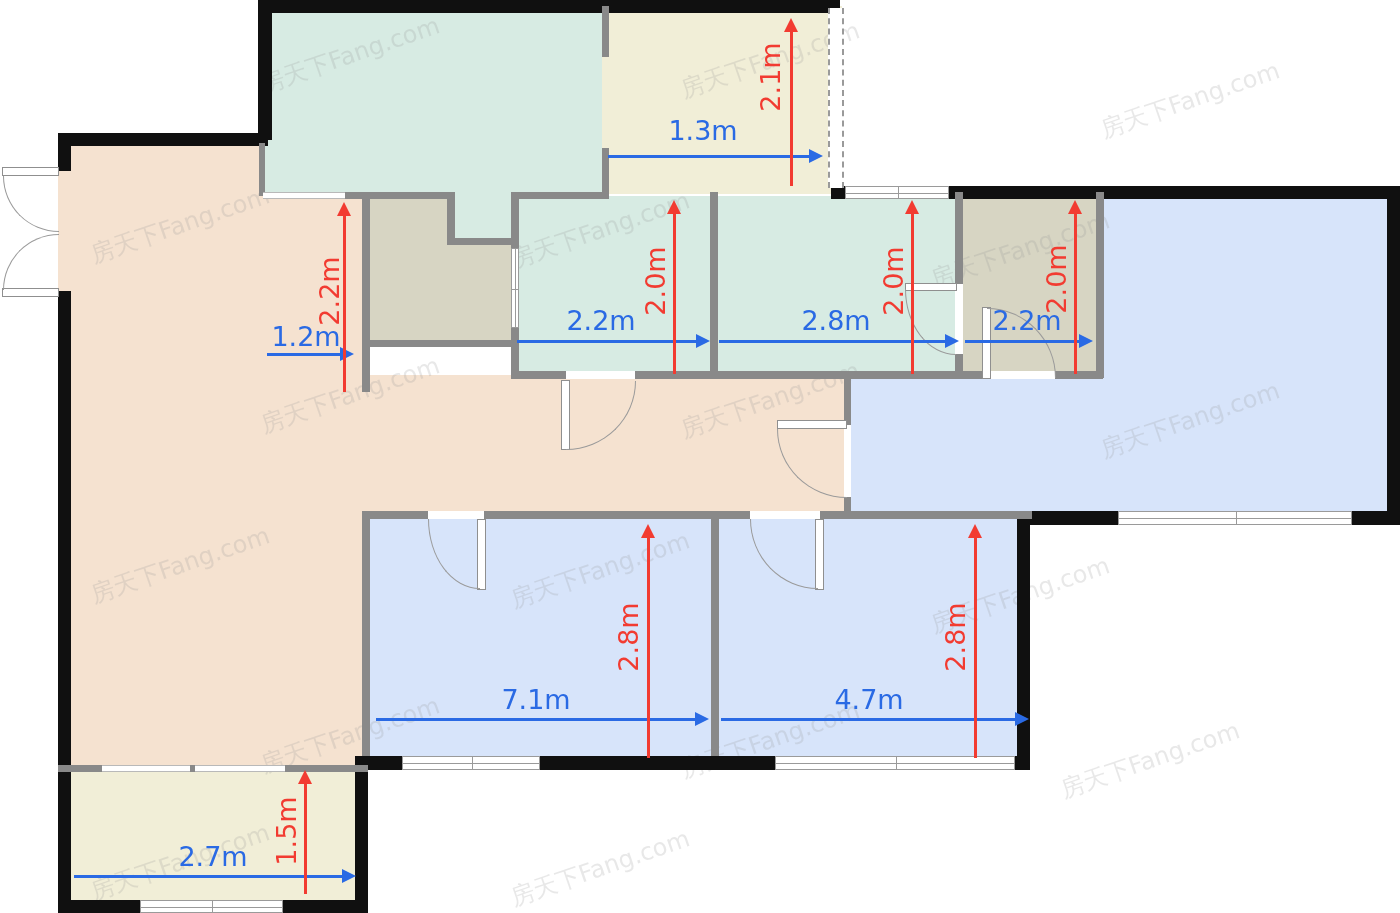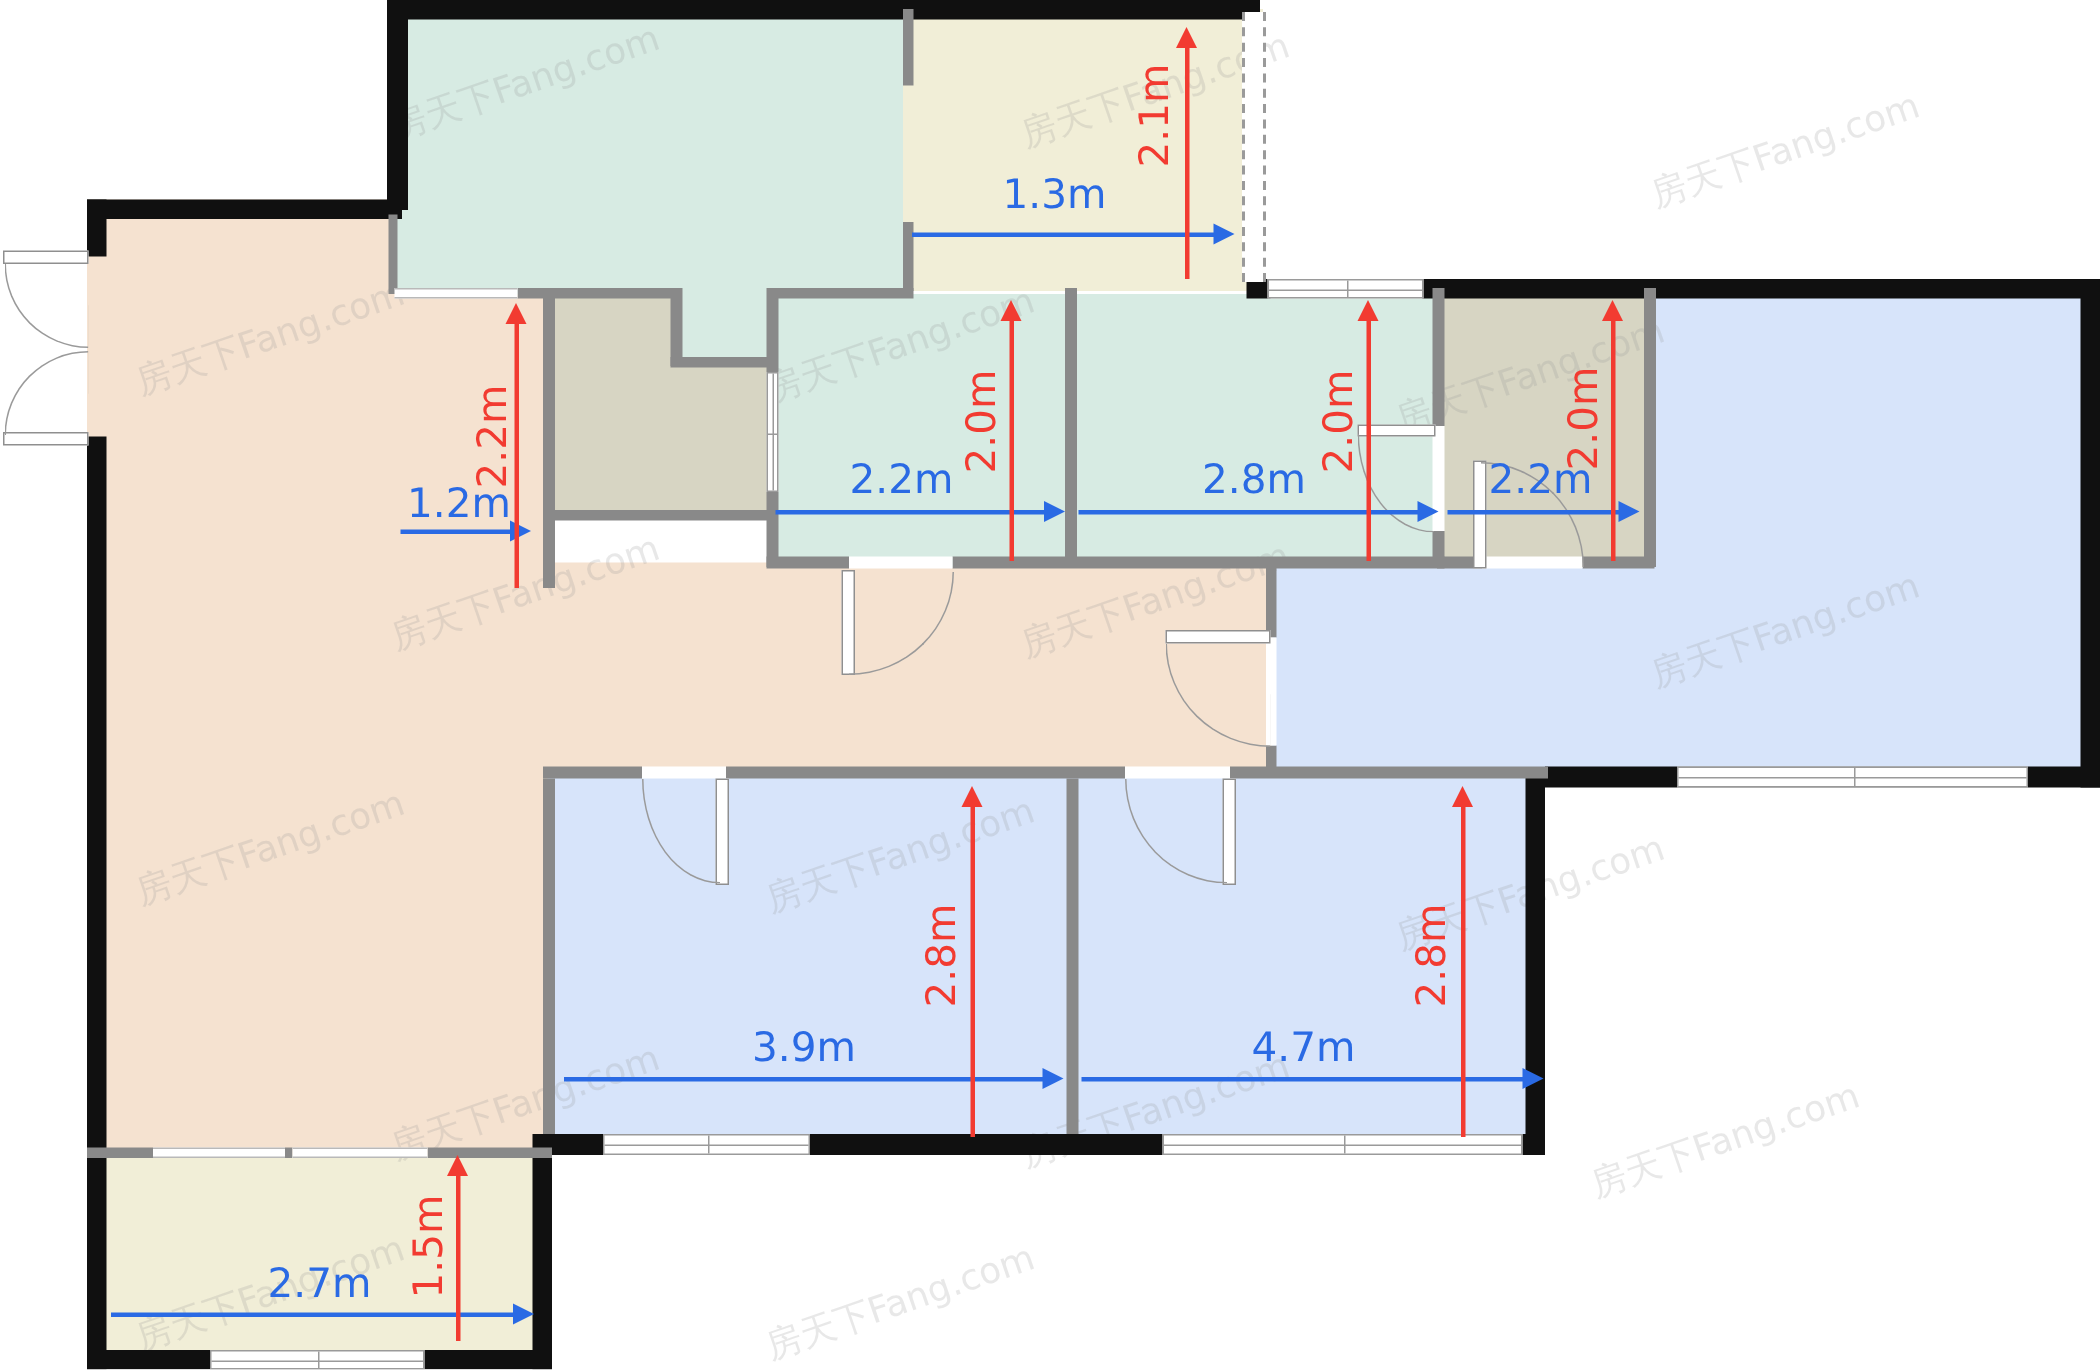--- a/index.html
+++ b/index.html
@@ -161,21 +161,21 @@
     <div class="tri" style="left: 696px; top: 334px; border-top: 7px solid transparent; border-bottom: 7px solid transparent; border-left: 14px solid rgb(42, 106, 228);"></div>
     <div class="dim-label" style="left: 601px; top: 320px; color: rgb(42, 106, 228);">2.2m</div>
     <div class="dim-line" style="left: 719px; top: 339.5px; width: 228px; height: 3px; background: rgb(42, 106, 228);"></div>
     <div class="tri" style="left: 945px; top: 334px; border-top: 7px solid transparent; border-bottom: 7px solid transparent; border-left: 14px solid rgb(42, 106, 228);"></div>
     <div class="dim-label" style="left: 836px; top: 320px; color: rgb(42, 106, 228);">2.8m</div>
     <div class="dim-line" style="left: 965px; top: 339.5px; width: 116px; height: 3px; background: rgb(42, 106, 228);"></div>
     <div class="tri" style="left: 1079px; top: 334px; border-top: 7px solid transparent; border-bottom: 7px solid transparent; border-left: 14px solid rgb(42, 106, 228);"></div>
     <div class="dim-label" style="left: 1027px; top: 320px; color: rgb(42, 106, 228);">2.2m</div>
     <div class="dim-line" style="left: 376px; top: 717.5px; width: 321px; height: 3px; background: rgb(42, 106, 228);"></div>
     <div class="tri" style="left: 695px; top: 712px; border-top: 7px solid transparent; border-bottom: 7px solid transparent; border-left: 14px solid rgb(42, 106, 228);"></div>
-    <div class="dim-label" style="left: 536px; top: 699px; color: rgb(42, 106, 228);">3.9m</div>
+    <div class="dim-label" style="left: 536px; top: 699px; color: rgb(42, 106, 228);">7.1m</div>
     <div class="dim-line" style="left: 721px; top: 717.5px; width: 296px; height: 3px; background: rgb(42, 106, 228);"></div>
     <div class="tri" style="left: 1015px; top: 712px; border-top: 7px solid transparent; border-bottom: 7px solid transparent; border-left: 14px solid rgb(42, 106, 228);"></div>
     <div class="dim-label" style="left: 869px; top: 699px; color: rgb(42, 106, 228);">4.7m</div>
     <div class="dim-line" style="left: 74px; top: 874.5px; width: 270px; height: 3px; background: rgb(42, 106, 228);"></div>
     <div class="tri" style="left: 342px; top: 869px; border-top: 7px solid transparent; border-bottom: 7px solid transparent; border-left: 14px solid rgb(42, 106, 228);"></div>
     <div class="dim-label" style="left: 213px; top: 856px; color: rgb(42, 106, 228);">2.7m</div>
     <div class="dim-line" style="left: 789.5px; top: 30px; width: 3px; height: 156px; background: rgb(242, 59, 49);"></div>
     <div class="tri" style="left: 784px; top: 18px; border-left: 7px solid transparent; border-right: 7px solid transparent; border-bottom: 14px solid rgb(242, 59, 49);"></div>
     <div class="dim-label rot" style="left: 770px; top: 77px; color: rgb(242, 59, 49);">2.1m</div>
     <div class="dim-line" style="left: 342.5px; top: 214px; width: 3px; height: 178px; background: rgb(242, 59, 49);"></div>

